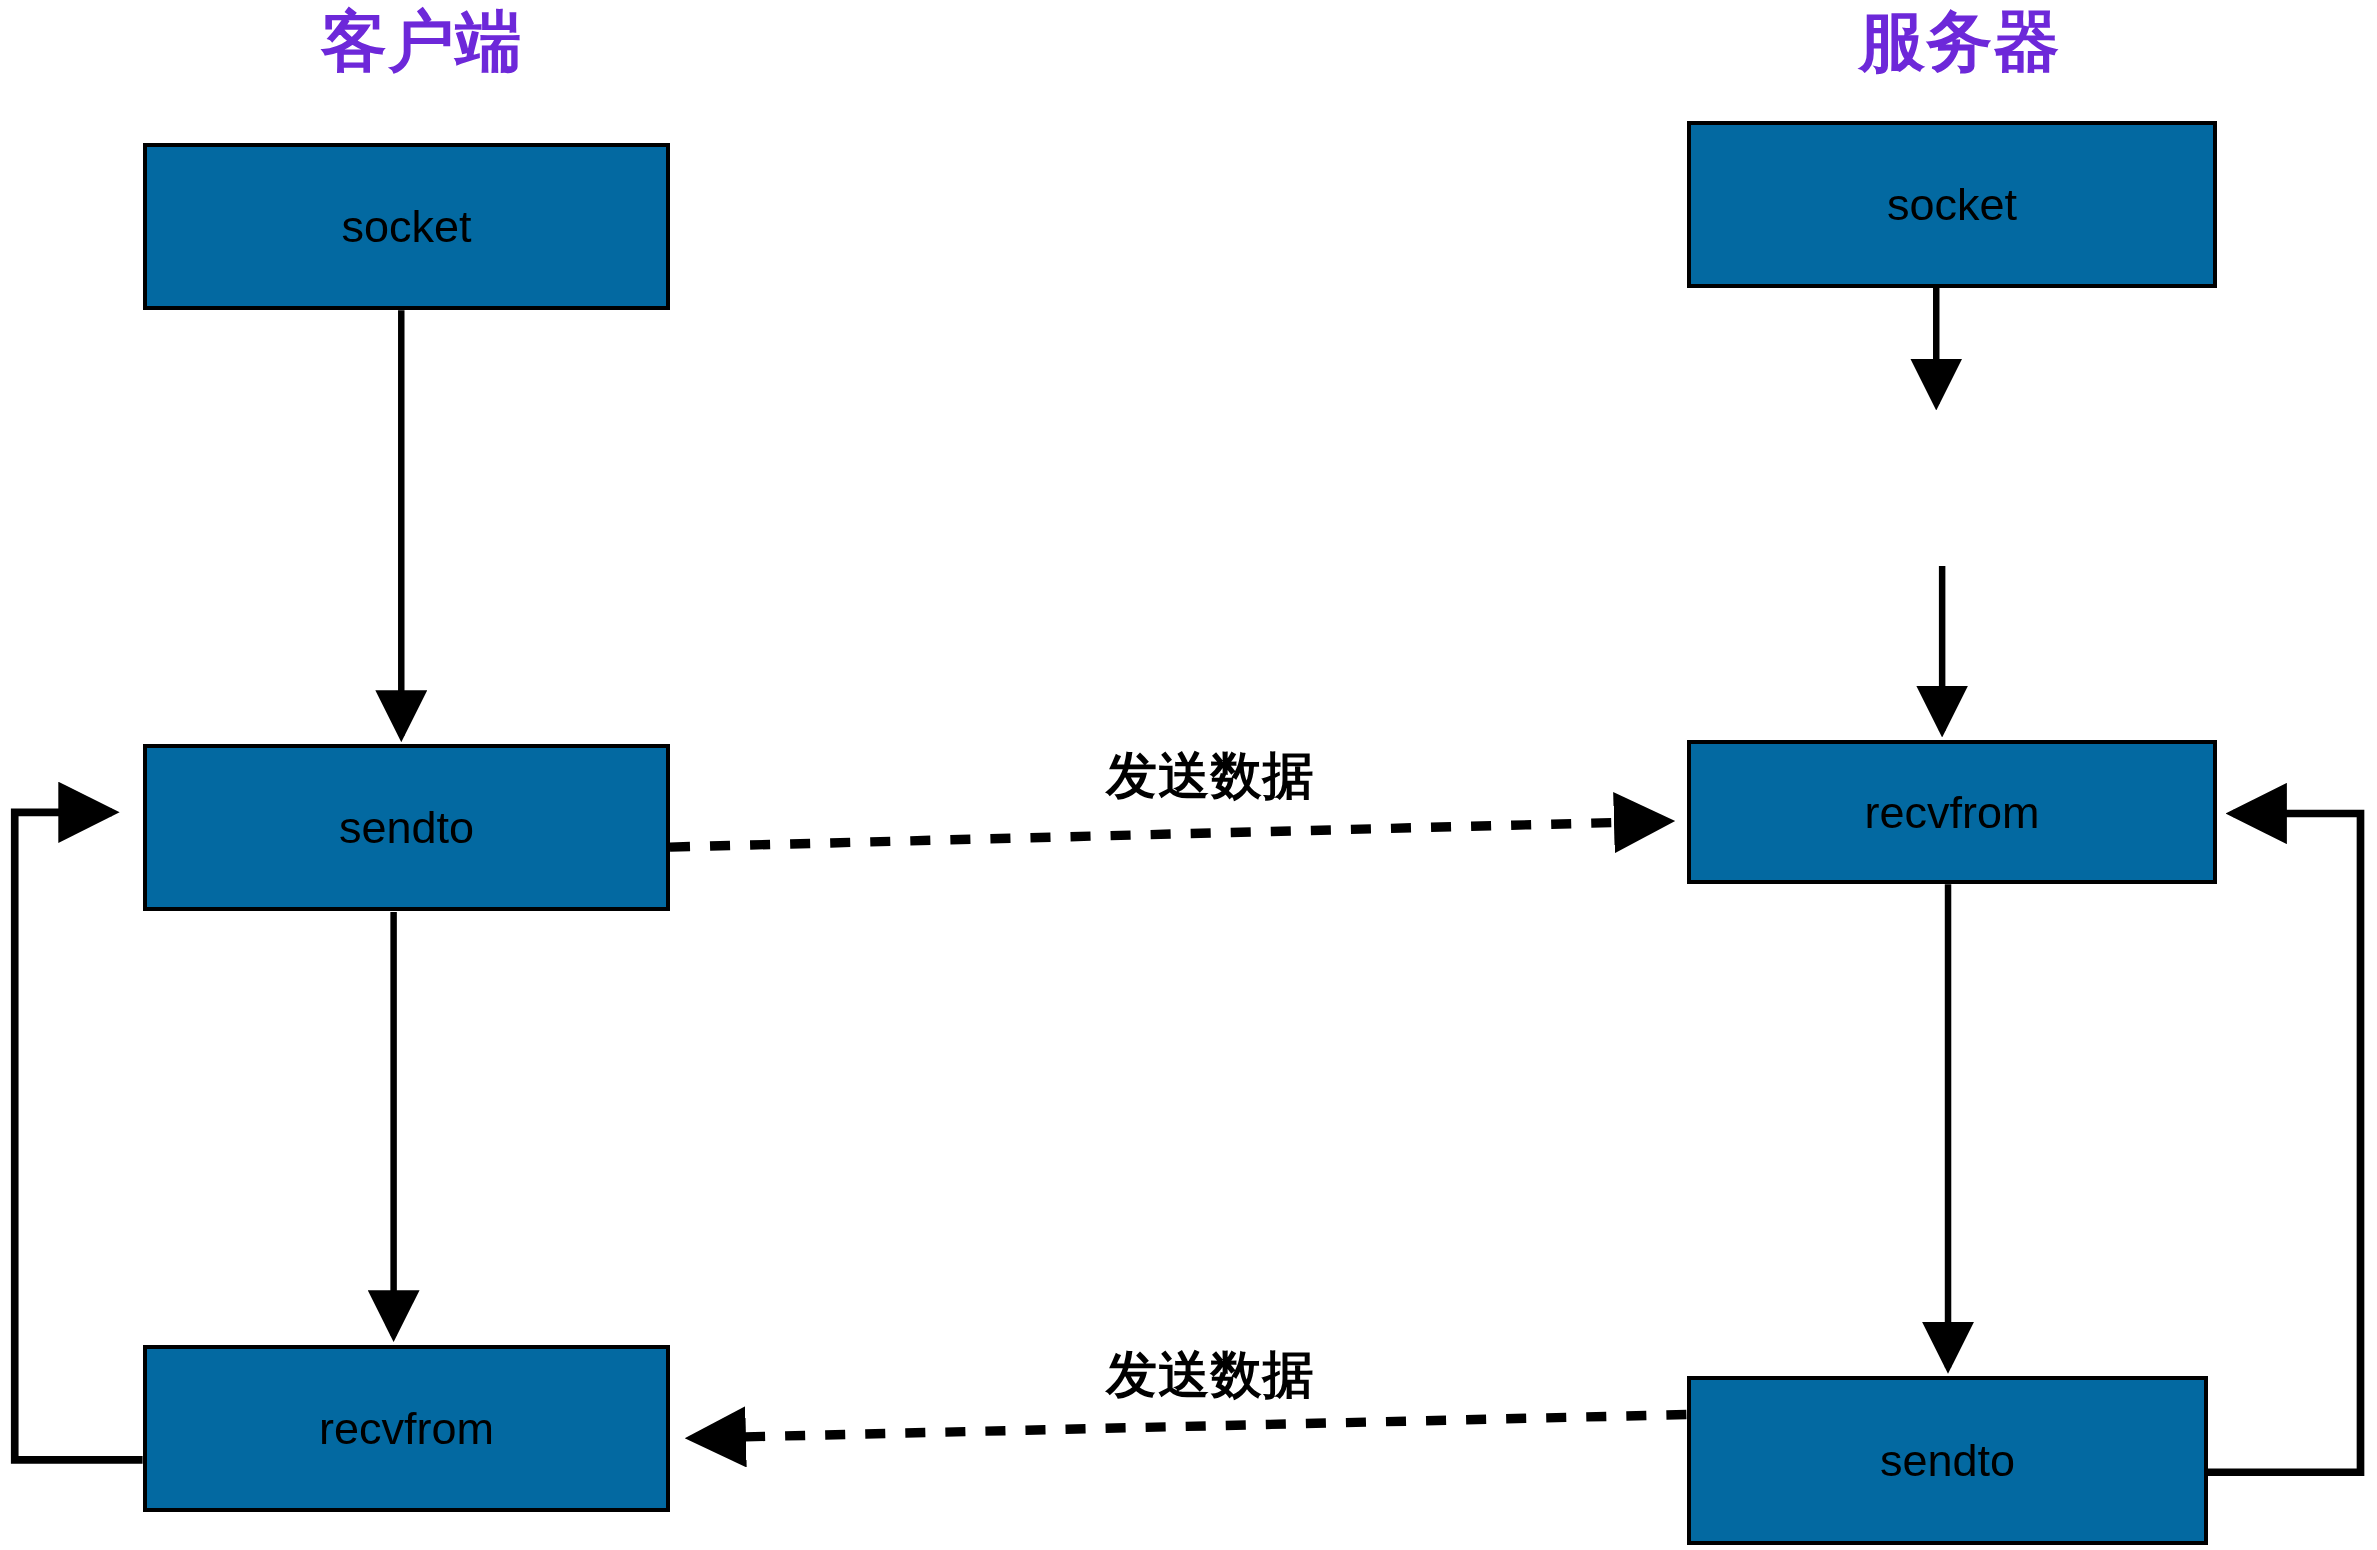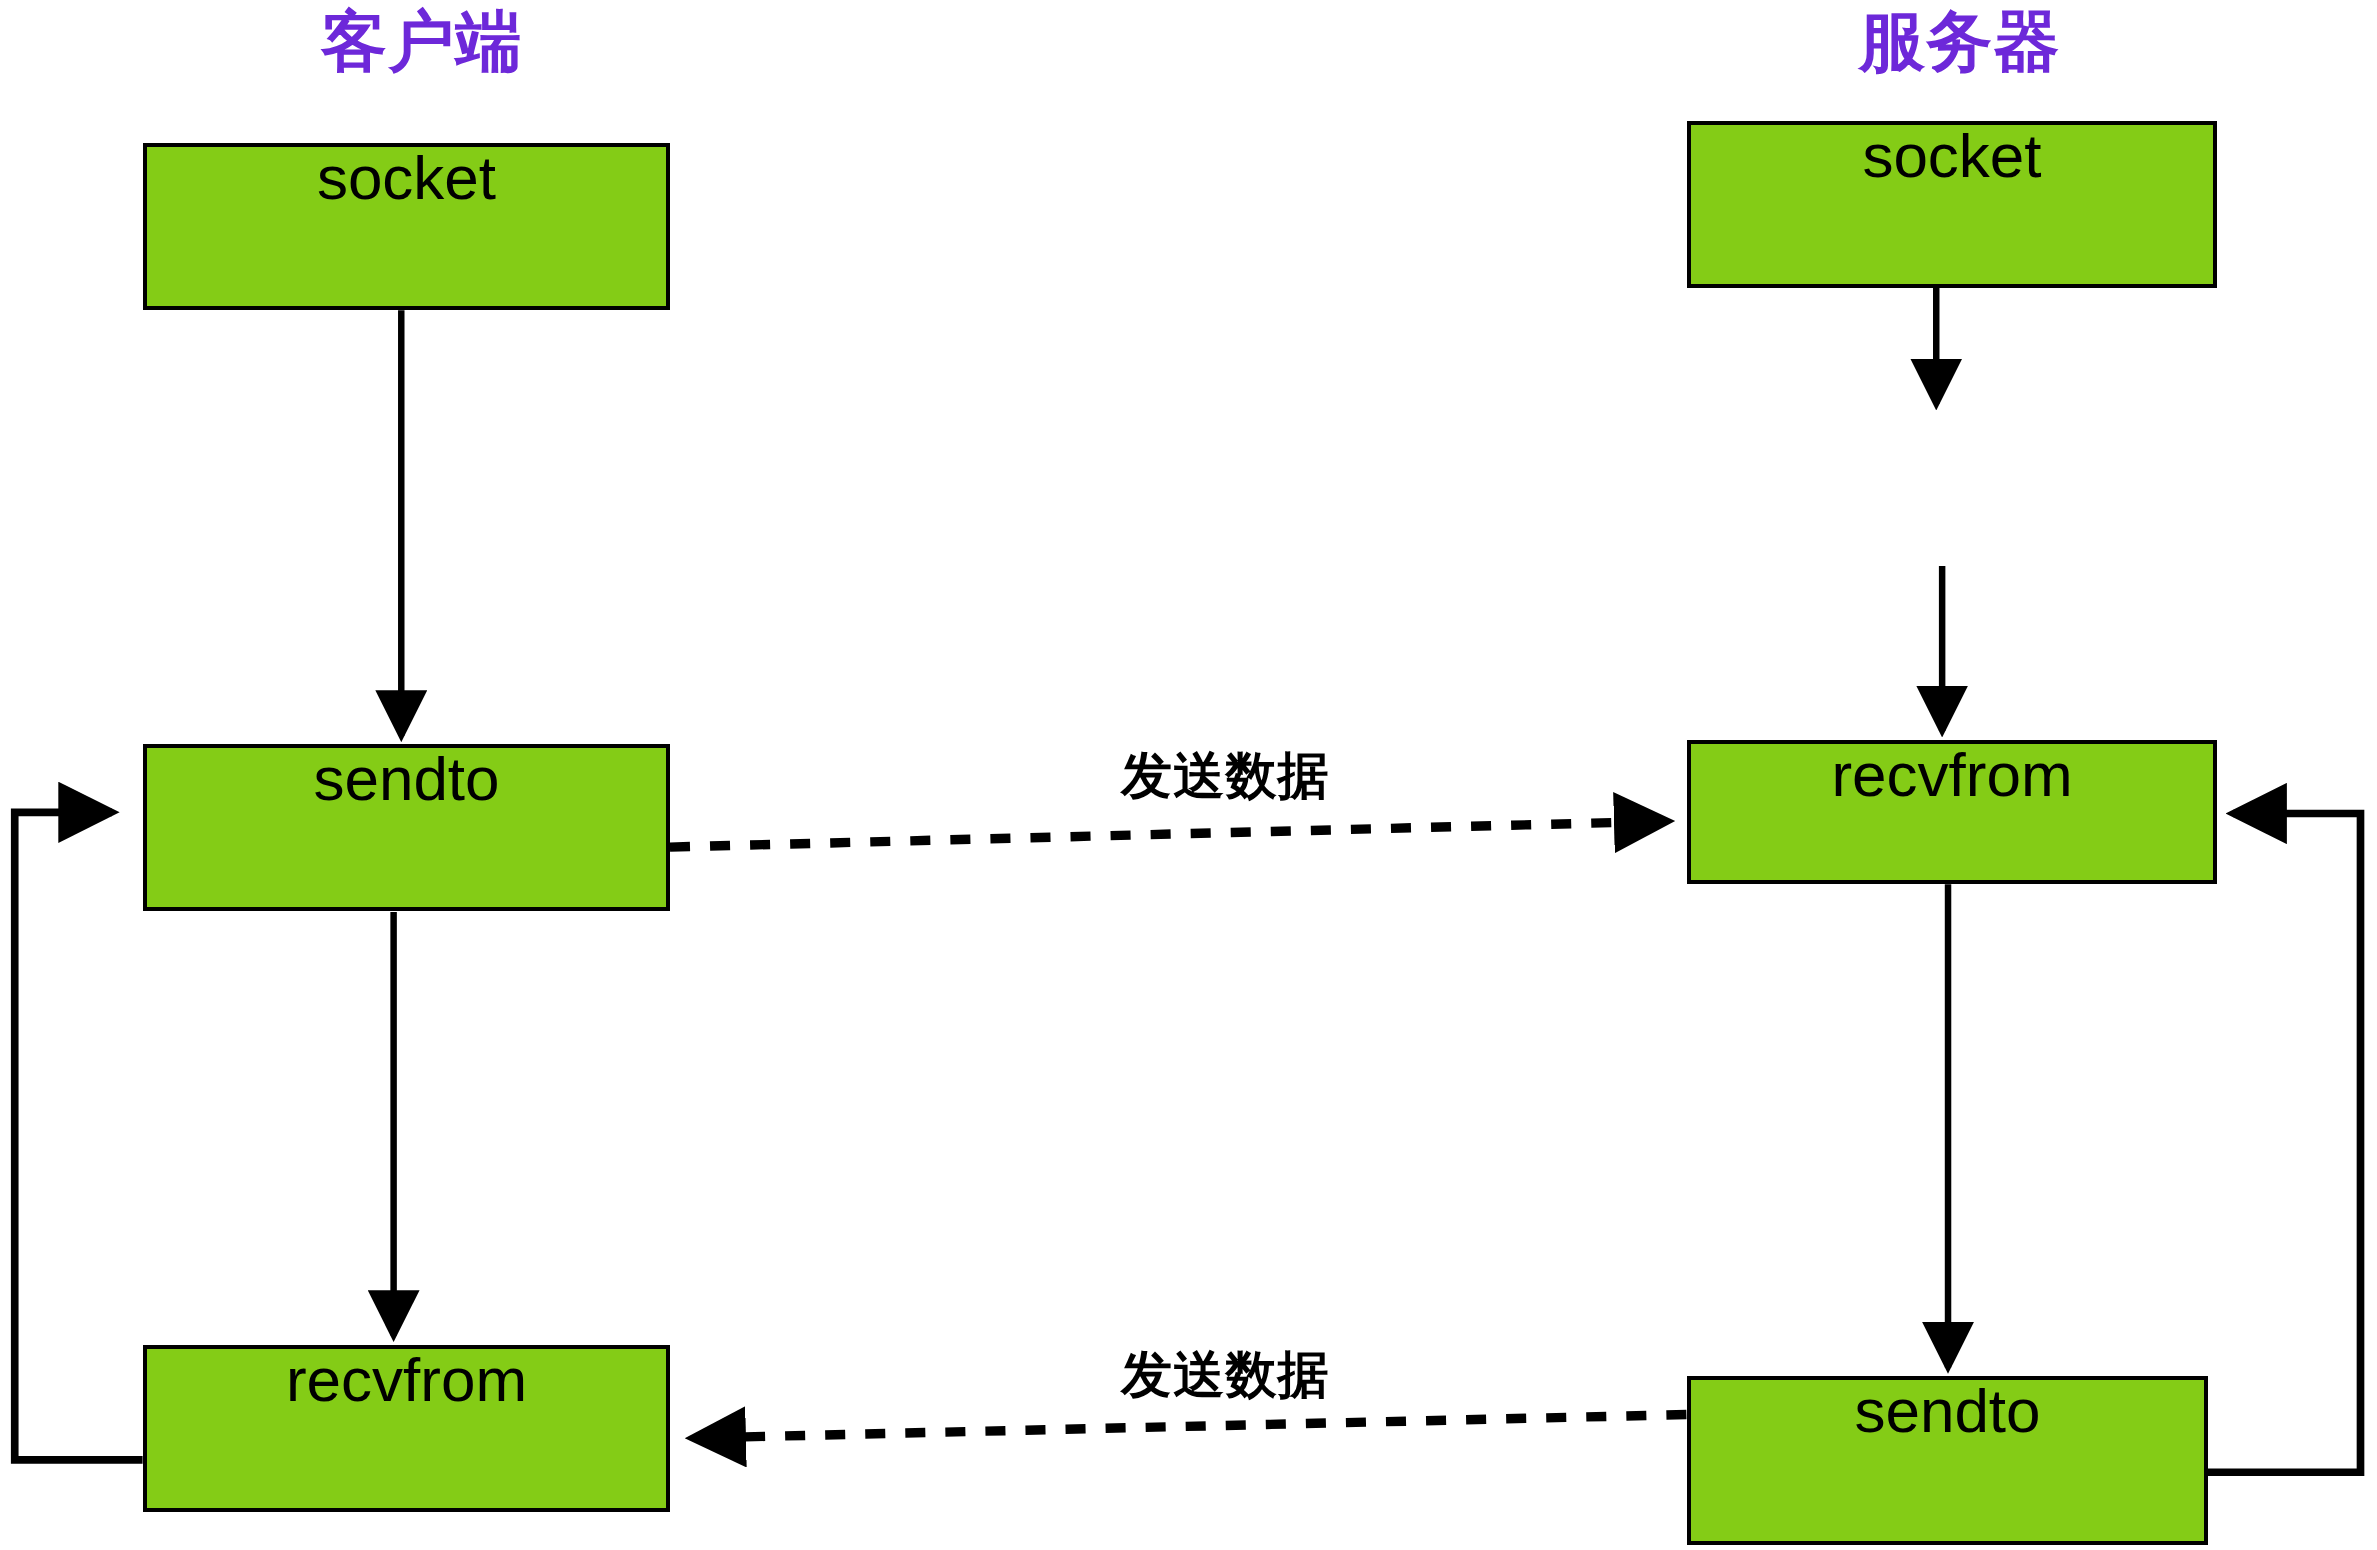--- a/index.html
+++ b/index.html
@@ -37,34 +37,34 @@
   #title-server { left: 1859px; top: 8.3px; }
 
   .edge-label {
     position: absolute;
     font-weight: bold;
     font-size: 51px;
     line-height: 1;
     color: #000000;
     white-space: nowrap;
     letter-spacing: 1.2px;
-    margin-left: 15px;
   }
   #label-send-top { left: 1106px; top: 750px; }
   #label-send-bottom { left: 1106px; top: 1349px; }
 
   .node {
     position: absolute;
     box-sizing: border-box;
-    background: #84cc16;
+    background: #0369a1;
     border: 4.1px solid #000000;
     display: flex;
+    align-items: center;
     justify-content: center;
     color: #000000;
-    font-size: 62px;
+    font-size: 45px;
     line-height: 1;
     font-weight: 400;
   }
   .node span { pointer-events: none; }
 
   
   #node-client-socket   { left: 143px;  top: 143px;  width: 527px;  height: 167px; }
   #node-client-sendto   { left: 143px;  top: 744px; width: 527px;  height: 167px; }
   #node-client-recvfrom { left: 143px;  top: 1345px; width: 527px;  height: 167px; }
 

